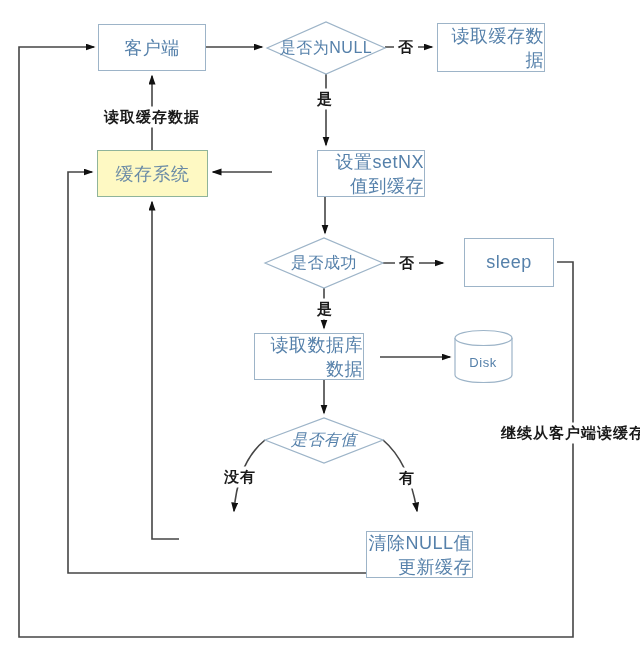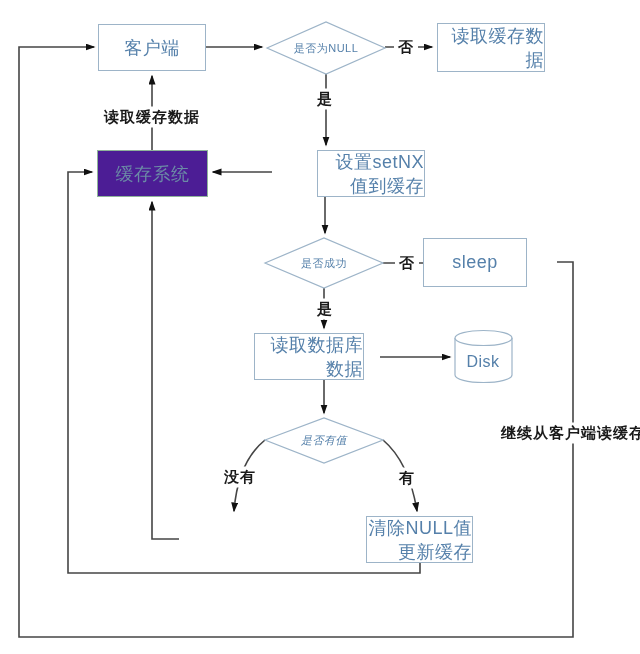--- a/index.html
+++ b/index.html
@@ -30,31 +30,31 @@
     color: #5580aa;
     font-size: 18px;
     display: flex;
     align-items: center;
     justify-content: center;
     text-align: right;
     z-index: 2;
     letter-spacing: 0.5px;
   }
   .node.green {
-    background: #4c1d95;
+    background: #fef9c3;
     border-color: #8fb49a;
     color: #6b8ba6;
   }
   .dtext {
     position: absolute;
     display: flex;
     align-items: center;
     justify-content: center;
     color: #5580aa;
-    font-size: 11px;
+    font-size: 16px;
     z-index: 3;
     letter-spacing: 0.5px;
     pointer-events: none;
   }
   .elabel {
     position: absolute;
     transform: translate(-50%, -50%);
     background: #ffffff;
     color: #1a1a1a;
     font-size: 15px;
@@ -118,34 +118,34 @@
   </svg>
 
   <div class="node" style="left:98px; top:24px; width:108px; height:47px;">客户端</div>
 
   <div class="node" style="left:437px; top:23px; width:108px; height:49px;">读取缓存数据</div>
 
   <div class="node green" style="left:97px; top:150px; width:111px; height:47px;">缓存系统</div>
 
   <div class="node" style="left:272px; top:150px; width:108px; height:47px;margin-left:45px;">设置setNX值到缓存</div>
 
-  <div class="node" style="left:423px; top:238px; width:104px; height:49px;">sleep</div>
+  <div class="node" style="left:464px; top:238px; width:90px; height:49px;">sleep</div>
 
   <div class="node" style="left:254px; top:333px; width:110px; height:47px;">读取数据库数据</div>
 
 
-  <div class="node" style="left:366px; top:516px; width:107px; height:47px;">清除NULL值更新缓存</div>
+  <div class="node" style="left:366px; top:531px; width:107px; height:47px;">清除NULL值更新缓存</div>
 
   <div class="dtext" style="left:266px; top:34px; width:120px; height:28px;">是否为NULL</div>
 
   <div class="dtext" style="left:264px; top:249px; width:120px; height:28px;">是否成功</div>
 
   <div class="dtext" style="left:264px; top:426px; width:120px; height:28px;font-style:italic;">是否有值</div>
 
-  <div class="dtext" style="left:453px; top:348px; width:60px; height:28px; font-size:16px;">Disk</div>
+  <div class="dtext" style="left:453px; top:348px; width:60px; height:28px; font-size:13px;">Disk</div>
 
   <div class="elabel" style="left:152px; top:117px;">读取缓存数据</div>
 
   <div class="elabel" style="left:406px; top:47px;">否</div>
 
   <div class="elabel" style="left:325px; top:99px;">是</div>
 
   <div class="elabel" style="left:407px; top:263px;">否</div>
 
   <div class="elabel" style="left:325px; top:309px;">是</div>

